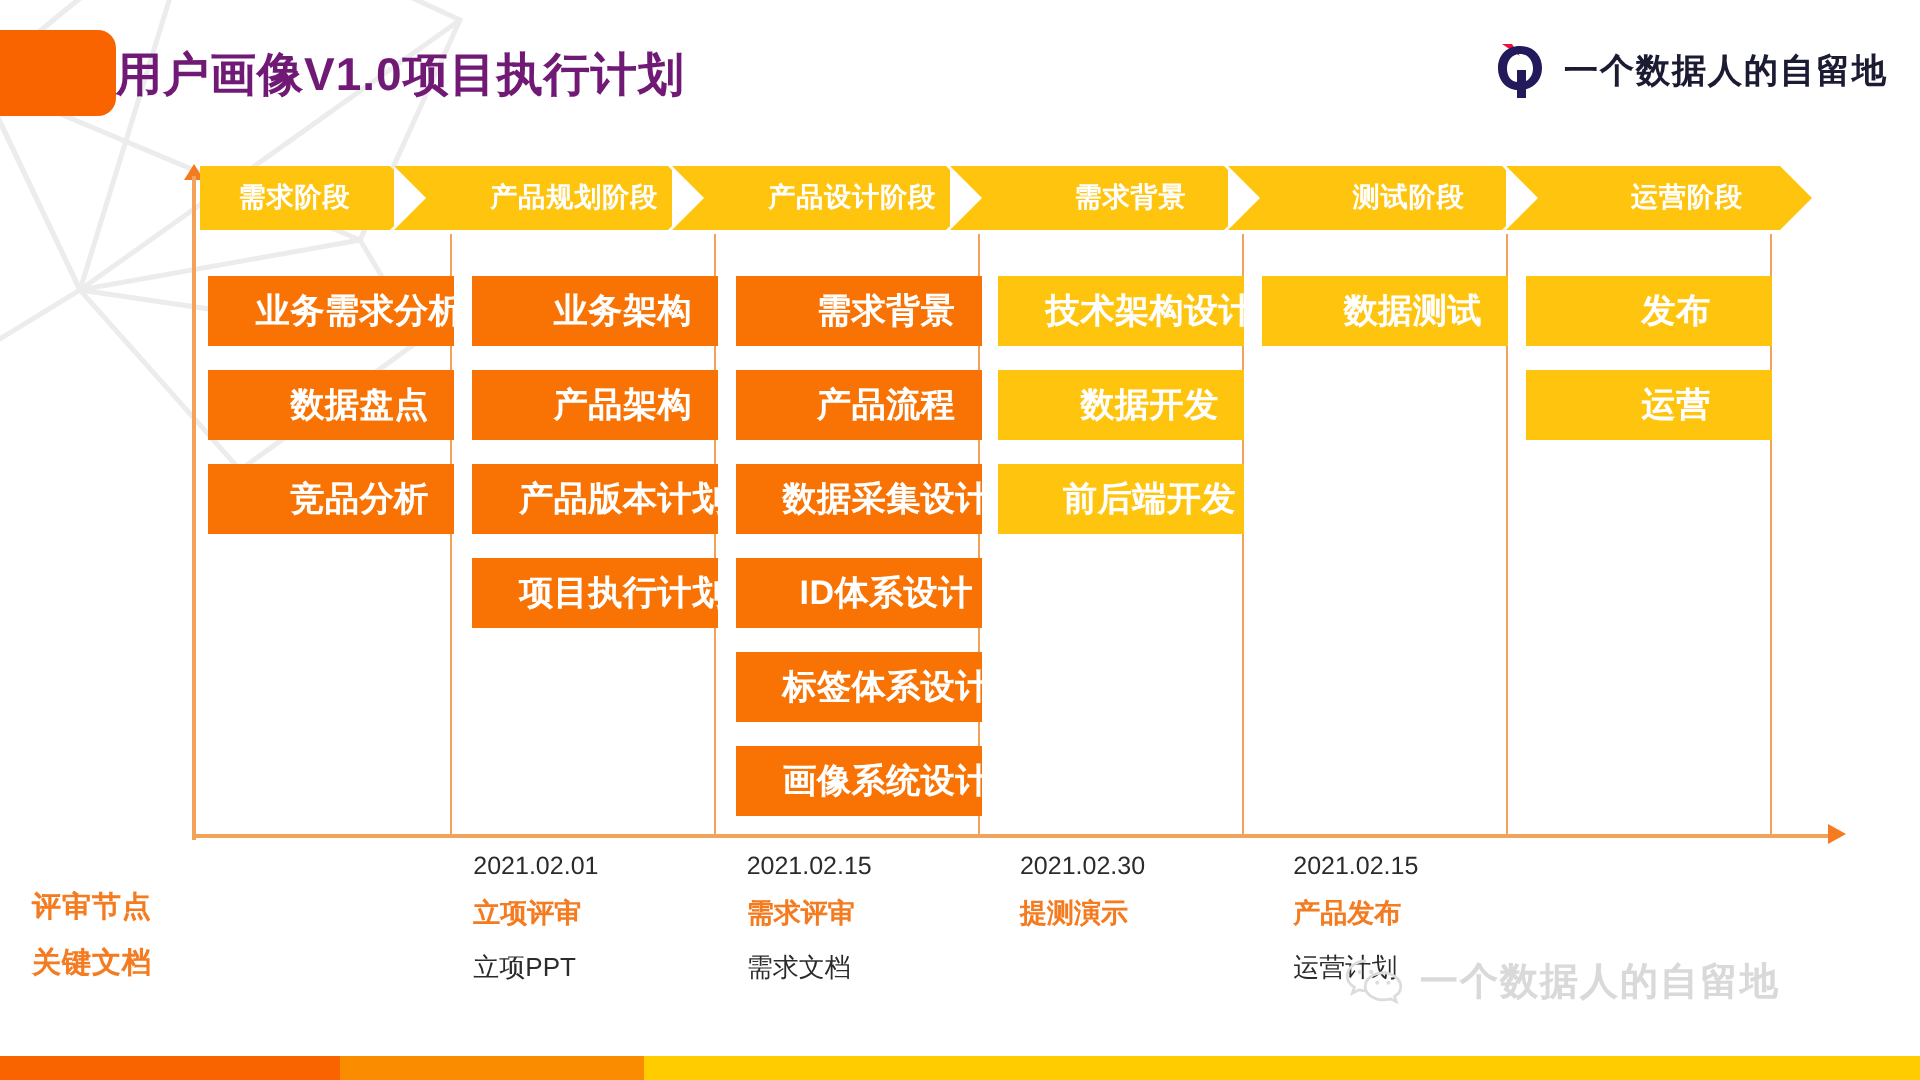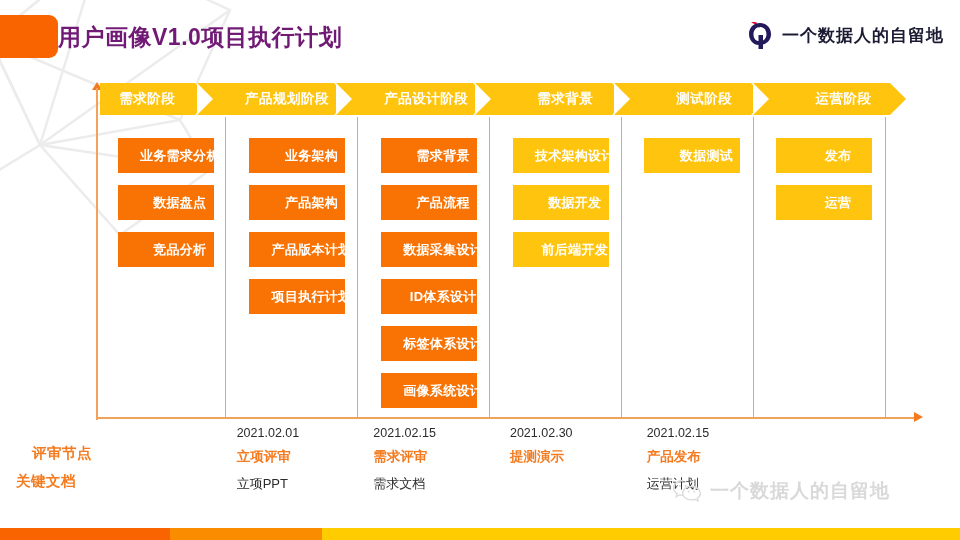--- a/index.html
+++ b/index.html
@@ -52,32 +52,32 @@
   }
   .phase:first-child::before{border-left-color:transparent;}
 
   
   .col-sep{position:absolute;width:1px;background:#F2A259;top:117px;height:300px;}
 
   
   .cols{position:absolute;left:100px;top:138px;width:790px;height:270px;display:flex;}
   .col{display:flex;flex-direction:column;align-items:center;gap:12px;}
   .task{
-    width:96px;height:35px;display:flex;align-items:center;justify-content:center;
-    color:#ffffff;font-size:13px;font-weight:bold;letter-spacing:.3px;white-space:nowrap;
+    width:123px;height:35px;display:flex;align-items:center;justify-content:center;
+    color:#ffffff;font-size:17px;font-weight:bold;letter-spacing:.3px;white-space:nowrap;
     box-sizing:border-box;
     padding-left:28px;
   }
   .task.orange{background:#F87304;}
   .task.gold{background:#FFC40D;}
 
   
   .ms-labels{position:absolute;left:16px;top:440px;width:110px;}
   .ms-label{color:#F47B20;font-size:14.5px;font-weight:bold;letter-spacing:.5px;white-space:nowrap;}
-  .ms-label.r1{position:absolute;top:4px;left:16px;}
+  .ms-label.r1{position:absolute;top:4px;left:0;}
   .ms-label.r2{position:absolute;top:32px;left:0;}
 
   .ms-cols{position:absolute;left:100px;top:426px;width:820px;height:80px;display:flex;}
   .ms-col{position:relative;text-align:center;}
   .ms-date{position:absolute;top:0;left:0;font-size:12.5px;color:#2b2b2b;white-space:nowrap;}
   .ms-name{position:absolute;top:22px;left:0;font-size:13.5px;font-weight:bold;color:#F47B20;white-space:nowrap;}
   .ms-doc{position:absolute;top:49px;left:0;font-size:13px;color:#2b2b2b;white-space:nowrap;}
 
   
   .watermark{

